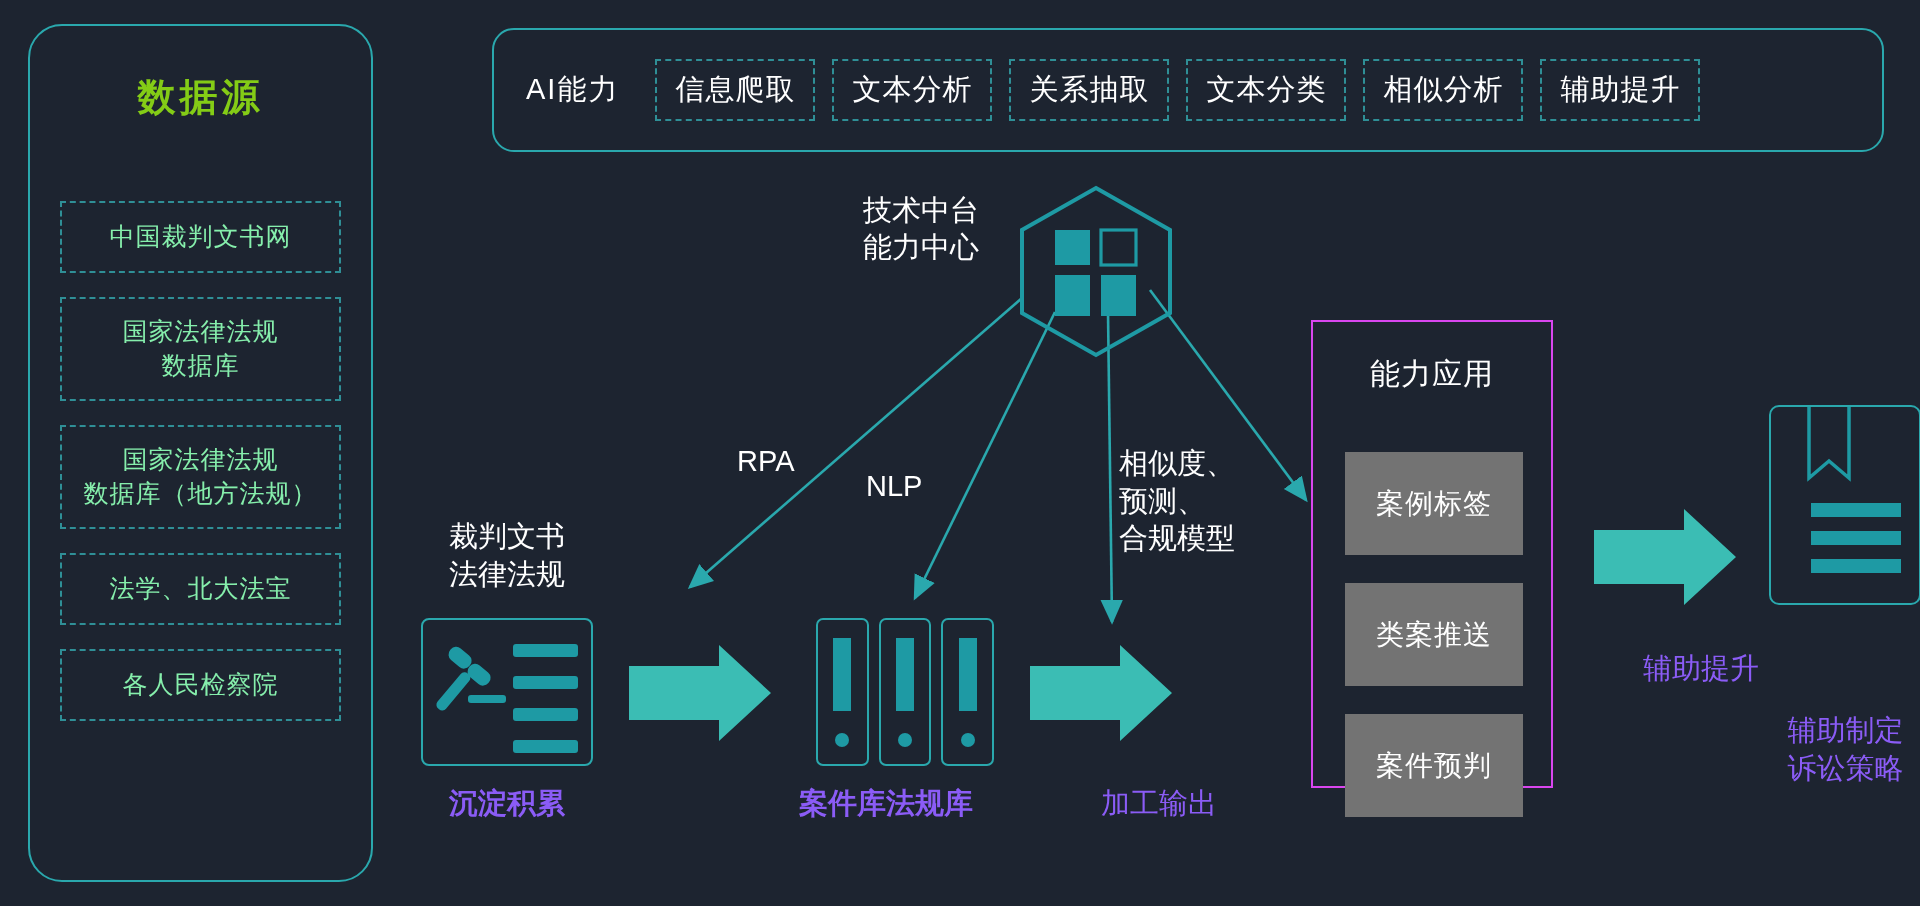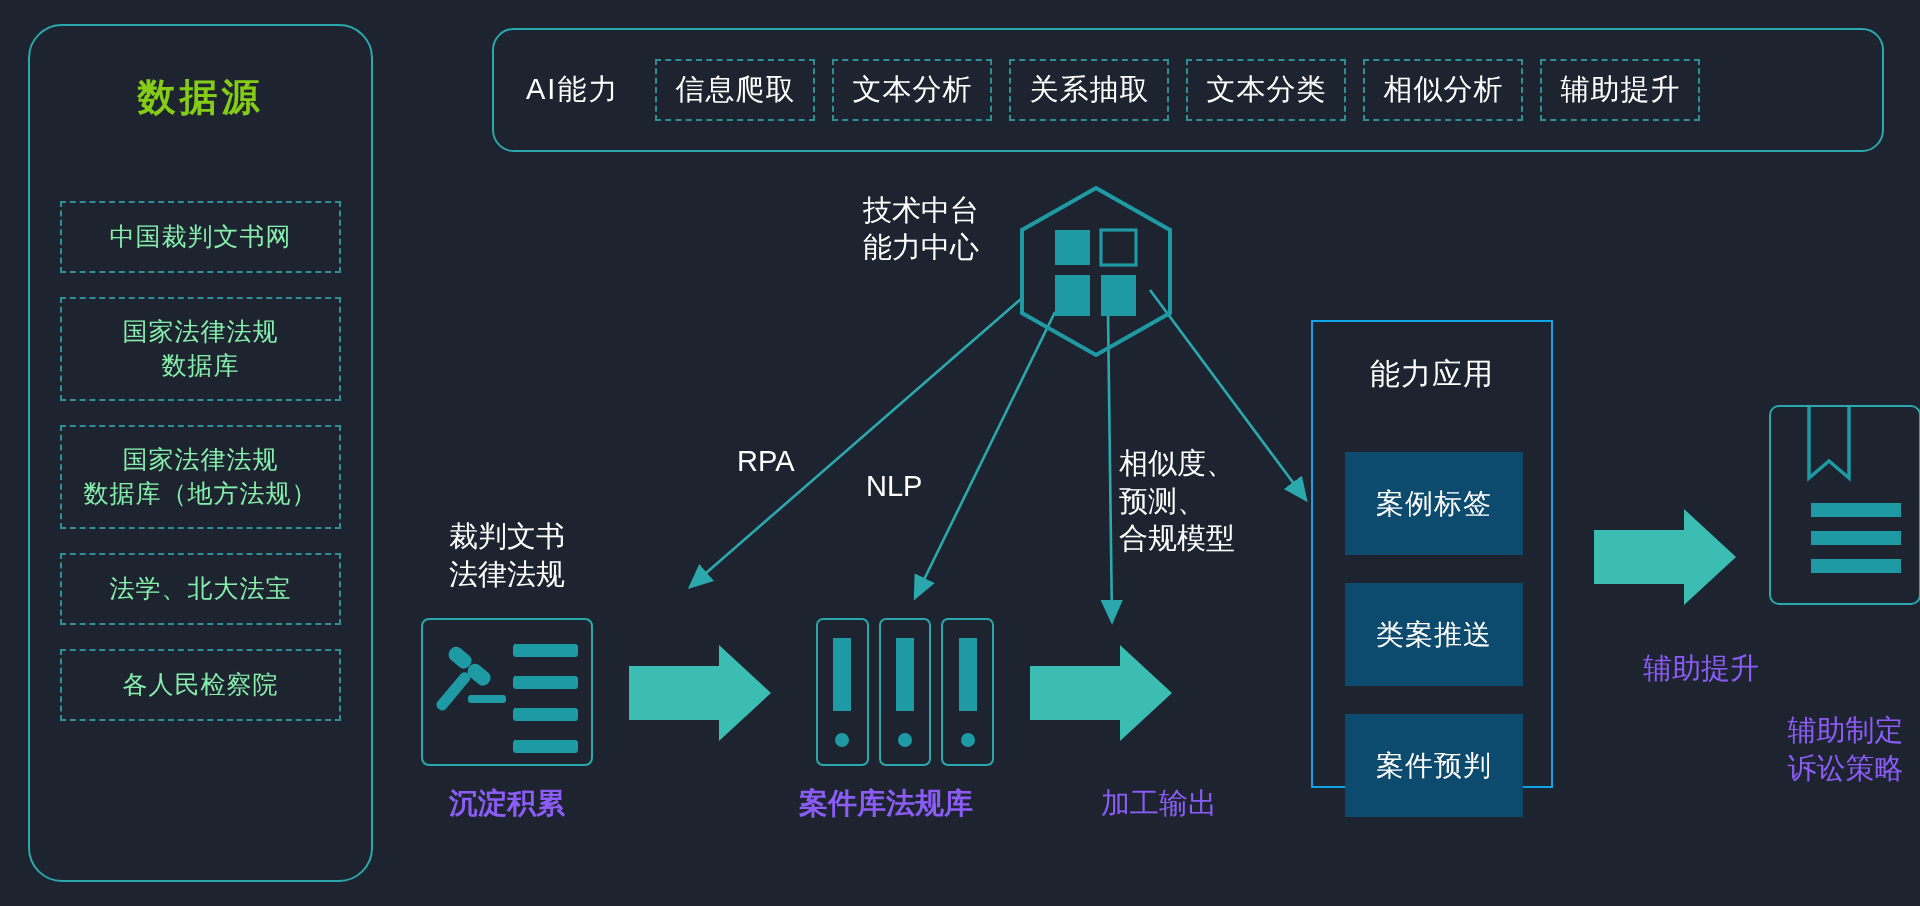--- a/index.html
+++ b/index.html
@@ -199,39 +199,39 @@
   .cap-case { left: 776px; top: 785px; width: 220px; font-weight: bold; }
   .cap-out  { left: 1073px; top: 785px; width: 172px; }
 
   
   .cap-panel {
     position: absolute;
     left: 1311px;
     top: 320px;
     width: 242px;
     height: 468px;
-    border: 2px solid #0ea5e9;
+    border: 2px solid #d946ef;
     box-sizing: border-box;
   }
   .cap-panel-title {
     position: absolute;
     left: 0; right: 0;
     top: 32px;
     text-align: center;
     font-size: 30px;
     letter-spacing: 1px;
   }
   .cap-list {
     position: absolute;
     left: 32px;
     right: 28px;
     top: 130px;
   }
   .cap-card {
-    background: #0c4a6e;
+    background: #737373;
     height: 103px;
     display: flex;
     align-items: center;
     justify-content: center;
     font-size: 28px;
     letter-spacing: 1px;
     margin-bottom: 28px;
     color: #ffffff;
   }
 

